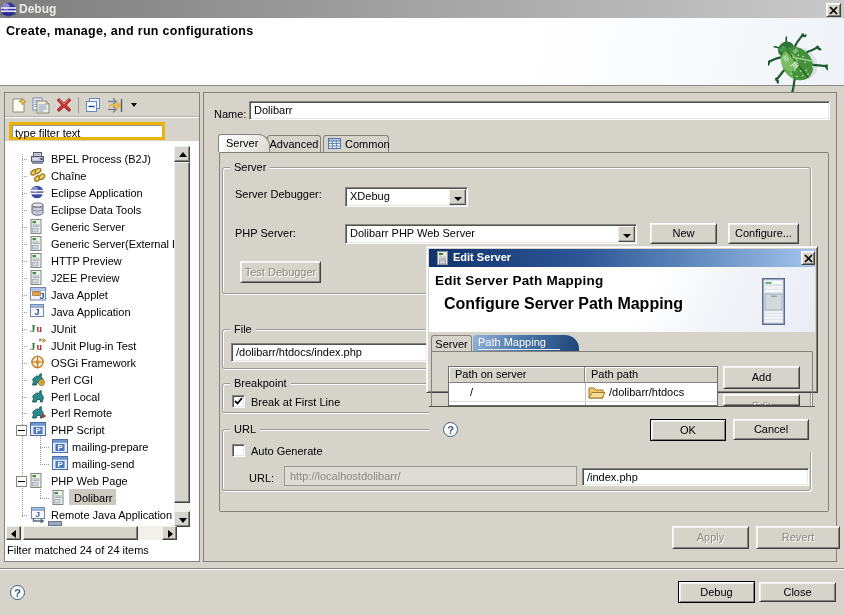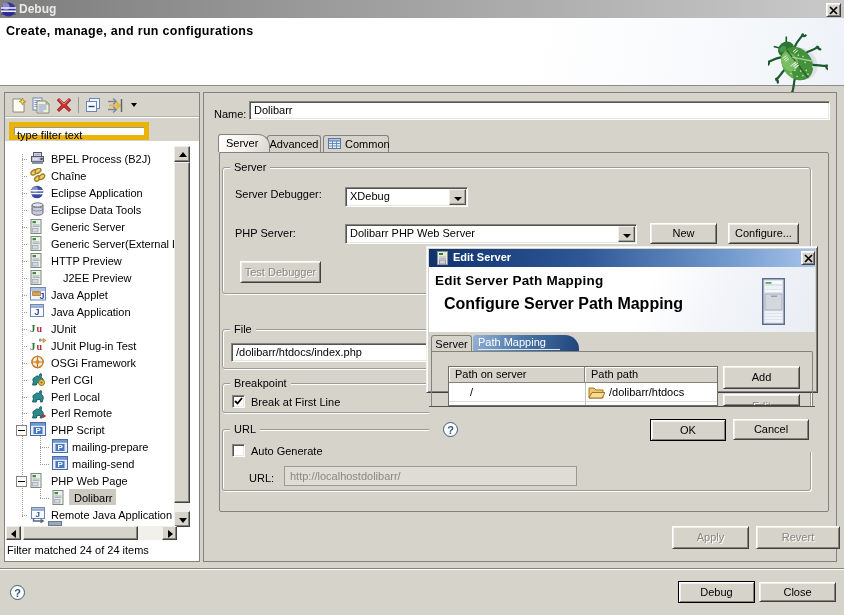--- a/index.html
+++ b/index.html
@@ -129,21 +129,21 @@
 
   <svg class="abs" style="left:102px;top:4px" width="18" height="17" viewBox="0 0 18 17">
     <path d="M1 4.5 h8 M6 1.5 L9.5 4.5 L6 7.5" stroke="#7a8798" stroke-width="1.4" fill="none"></path>
     <path d="M1 12.5 h8 M6 9.5 L9.5 12.5 L6 15.5" stroke="#7a8798" stroke-width="1.4" fill="none"></path>
     <path d="M2 8.5 h10 M9 5 L13 8.5 L9 12" stroke="#e8b83a" stroke-width="2.2" fill="none"></path>
     <path d="M14.5 2 v13" stroke="#55606e" stroke-width="1.4"></path>
   </svg>
   <div class="abs" style="left:126px;top:10px;width:0;height:0;border:3.5px solid transparent;border-top:4.5px solid #000;"></div>
 
   <div class="abs" style="left:0;top:25px;width:194px;height:23px;background:#d6d3cb;"></div>
-  <div class="abs" style="left:4px;top:29px;width:140px;height:18px;background:#fff;border:5px solid #eab308;box-shadow:inset 1px 1px 0 #9a978f;">
+  <div class="abs" style="left:4px;top:29px;width:156px;height:18px;background:#fff;border:3px solid #eab308;box-shadow:inset 1px 1px 0 #9a978f;">
     <div style="margin:2px 0 0 3px;font-size:11px;">type filter text</div>
   </div>
 
   <div class="abs" id="tree" style="left:1px;top:53px;width:168px;height:380px;background:#fff;overflow:hidden;">
   <div class="abs" style="left:16px;top:8px;width:1px;height:364px;background:repeating-linear-gradient(to bottom,#9a9a9a 0,#9a9a9a 1px,transparent 1px,transparent 2px);"></div>
   <div class="abs" style="left:34px;top:286px;width:1px;height:32px;background:repeating-linear-gradient(to bottom,#9a9a9a 0,#9a9a9a 1px,transparent 1px,transparent 2px);"></div>
   <div class="abs" style="left:34px;top:337px;width:1px;height:15px;background:repeating-linear-gradient(to bottom,#9a9a9a 0,#9a9a9a 1px,transparent 1px,transparent 2px);"></div>
   <div class="abs" style="left:16px;top:13px;width:6px;height:1px;background:repeating-linear-gradient(to right,#9a9a9a 0,#9a9a9a 1px,transparent 1px,transparent 2px);"></div>
   <div class="trow" style="top:5px;">
         <span class="ti" style="left:24px;"><svg width="16" height="14" viewBox="0 0 16 14">
@@ -218,21 +218,21 @@
         <span class="tx" style="left:45px;">HTTP Preview</span>
       </div>
   <div class="abs" style="left:16px;top:132px;width:6px;height:1px;background:repeating-linear-gradient(to right,#9a9a9a 0,#9a9a9a 1px,transparent 1px,transparent 2px);"></div>
   <div class="trow" style="top:124px;">
         <span class="ti" style="left:24px;"><svg width="12" height="15" viewBox="0 0 12 15">
             <rect x="1" y="0.5" width="10" height="14" fill="#edefe9" stroke="#7c8a7c"></rect>
             <rect x="2.5" y="2" width="3.5" height="2.2" fill="#4a8a4a"></rect>
             <path d="M2.5 6 h7 M2.5 7.6 h7" stroke="#9aa2b2" stroke-width="0.9"></path>
             <rect x="2.5" y="9.5" width="5.5" height="3.5" fill="#d4d8e2" stroke="#9aa2b2" stroke-width="0.7"></rect>
           </svg></span>
-        <span class="tx" style="left:45px;margin-left:12px;">J2EE Preview</span>
+        <span class="tx" style="left:45px;">J2EE Preview</span>
       </div>
   <div class="abs" style="left:16px;top:149px;width:6px;height:1px;background:repeating-linear-gradient(to right,#9a9a9a 0,#9a9a9a 1px,transparent 1px,transparent 2px);"></div>
   <div class="trow" style="top:141px;">
         <span class="ti" style="left:24px;"><svg width="16" height="14" viewBox="0 0 16 14">
             <rect x="0.5" y="0.5" width="15" height="12.5" fill="#f2f5fa" stroke="#7088b0"></rect>
             <rect x="1" y="1" width="14" height="3" fill="#a8c4e8"></rect>
             <path d="M2.5 4.5 h8 v4 h-8 z" fill="#e8b468" stroke="#a87830" stroke-width="0.8"></path>
             <path d="M3.5 5.5 h6 M3.5 7 h6" stroke="#c08840" stroke-width="0.8"></path>
             <text x="9.5" y="11.5" font-size="9" font-family="Liberation Sans" fill="#2850a0" font-weight="bold">J</text>
           </svg></span>
@@ -441,20 +441,21 @@
     </div>
     <div class="abs" style="left:28px;top:12px;">Break at First Line</div>
   </div>
 
   <div class="grp abs" style="left:18px;top:336px;width:589px;height:62px;">
     <div class="lbl">URL</div>
     <div class="cb abs" style="left:9px;top:14px;"></div>
     <div class="abs" style="left:28px;top:15px;">Auto Generate</div>
     <div class="abs" style="left:26px;top:42px;">URL:</div>
     <div class="abs" style="left:61px;top:36px;width:293px;height:20px;background:#dfdcd5;border:1px solid #9c9992;color:#8b8880;line-height:18px;padding-left:5px;">http://localhostdolibarr/</div>
+    <div class="inp abs" style="left:359px;top:38px;width:227px;height:18px;line-height:16px;">/index.php</div>
   </div>
 
   <div class="btn abs dis" style="left:468px;top:433px;width:77px;height:23px;line-height:21px;">Apply</div>
   <div class="btn abs dis" style="left:552px;top:433px;width:84px;height:23px;line-height:21px;">Revert</div>
 </div>
 
 <div class="abs" style="left:0;top:568px;width:844px;height:2px;border-top:1px solid #85827d;border-bottom:1px solid #fff;"></div>
 <div class="qm abs" style="left:10px;top:585px;">?</div>
 <div class="btn abs focus" style="left:678px;top:581px;width:77px;height:22px;line-height:20px;">Debug</div>
 <div class="btn abs" style="left:759px;top:582px;width:77px;height:20px;line-height:18px;">Close</div>

